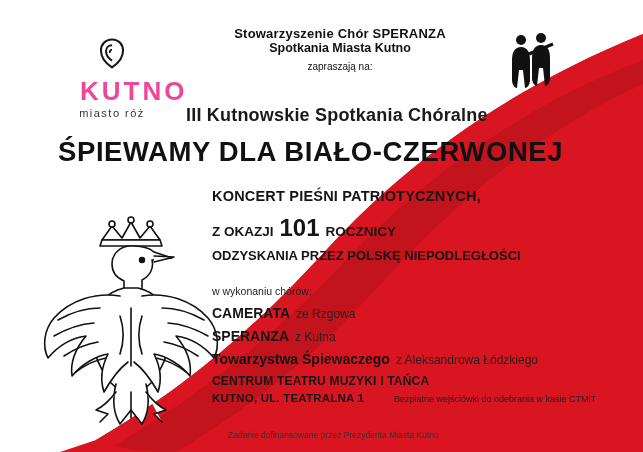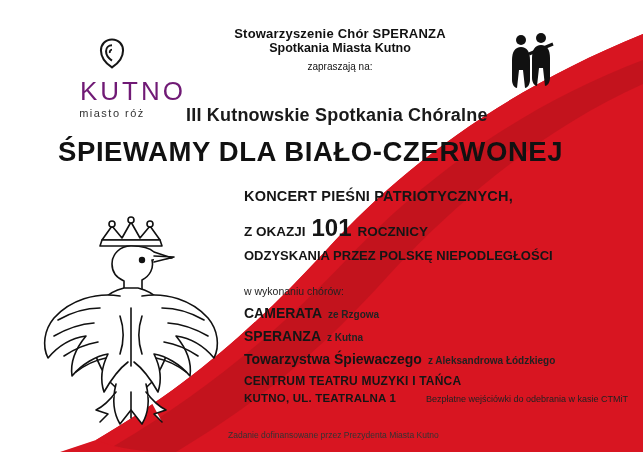--- a/index.html
+++ b/index.html
@@ -40,23 +40,23 @@
     text-align: center;
     color: #1a1a1a;
   }
   .logo-rose {
     width: 34px;
     height: 34px;
     margin: 0 auto 4px auto;
   }
   .logo-word {
     font-size: 26px;
-    font-weight: 400;
+    font-weight: 700;
     letter-spacing: 3px;
-    color: #701a75;
+    color: #ec4899;
     line-height: 1;
     margin-left: 28px;
   }
   .logo-sub {
     font-size: 11px;
     letter-spacing: 1.5px;
     color: #333;
     margin-top: 3px;
   }
 
@@ -122,21 +122,21 @@
     position: absolute;
     left: 24px;
     top: 196px;
     width: 214px;
     height: 236px;
   }
 
   
   .body-col {
     position: absolute;
-    left: 244px;
+    left: 212px;
     top: 188px;
     width: 400px;
     color: #151515;
   }
   .concert-line {
     font-size: 14.5px;
     font-weight: 700;
     letter-spacing: 0.2px;
     margin-bottom: 12px;
   }
@@ -166,24 +166,23 @@
   .choir {
     margin-bottom: 7px;
     display: flex;
     align-items: baseline;
   }
   .choir-name {
     font-size: 14px;
     font-weight: 700;
   }
   .choir-from {
-    font-size: 10px;
+    font-size: 12px;
     margin-left: 6px;
     color: #222;
-    font-weight: bold;
   }
   .date-line {
     font-size: 12.5px;
     font-weight: 700;
     margin-top: 12px;
     margin-bottom: 20px;
   }
   .venue {
     font-size: 12px;
     font-weight: 700;

